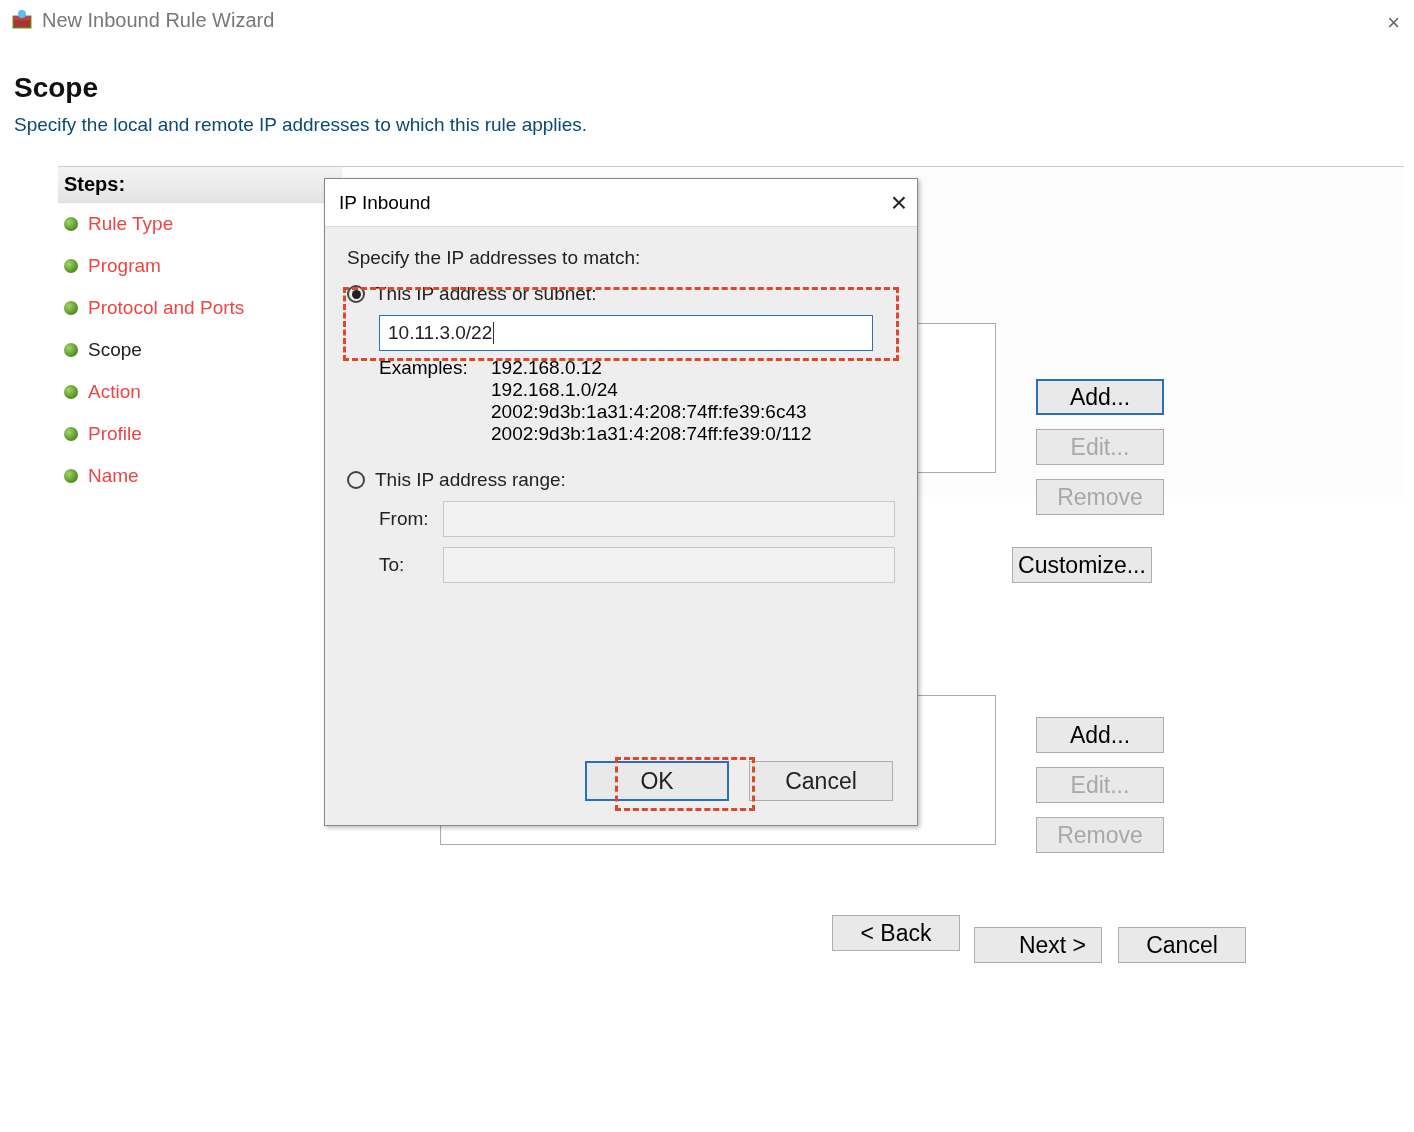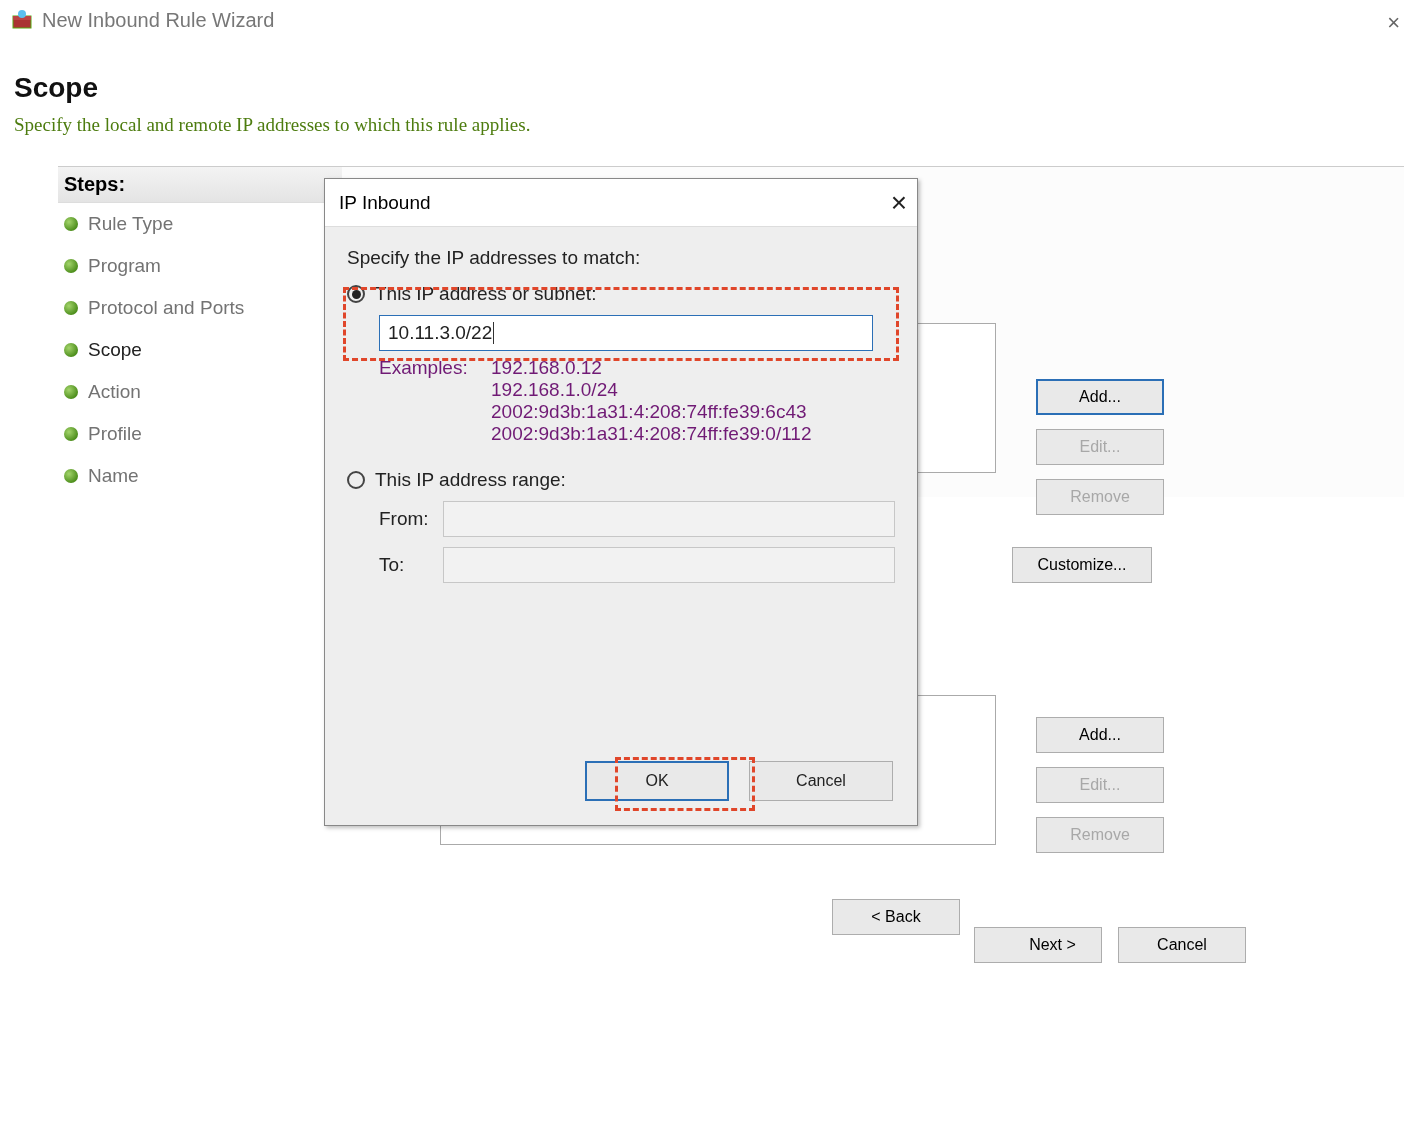--- a/index.html
+++ b/index.html
@@ -3,44 +3,44 @@
 <meta charset="utf-8">
 <style>
   * { box-sizing: border-box; font-family: "Segoe UI", Tahoma, sans-serif; }
   body { margin:0; padding:0; background:#fff; }
   .window { width:1414px; height:1132px; background:#fff; position:relative; }
   .titlebar { height:40px; display:flex; align-items:center; padding:0 12px; color:#777; font-size:20px; }
   .title-icon { width:20px; height:20px; margin-right:10px; }
   .close-x { position:absolute; right:14px; top:10px; font-size:22px; color:#666; cursor:pointer; }
   .content { padding: 20px 10px 0 10px; }
   h1.page-title { font-size:28px; font-weight:bold; margin:12px 0 8px 4px; color:#111; }
-  .page-sub { font-size:19px; margin:10px 0 30px 4px; color:#4d7c0f;font-family:Liberation Serif, serif; }
+  .page-sub { font-size:19px; margin:10px 0 30px 4px; color:#0c4a6e; }
   .main-area { display:flex;margin-left:48px; }
   .steps-pane { width:284px; }
   .steps-header { font-weight:bold; font-size:20px; padding:6px 6px; background:linear-gradient(#f3f3f3,#e4e4e4); border-top:1px solid #ccc; border-bottom:1px solid #ddd; }
   .step-item { padding:10px 6px; font-size:19px; display:flex; align-items:center; gap:10px; }
-  .step-item.link { color:#737373; cursor:pointer;text-align:right; }
+  .step-item.link { color:#ef4444; cursor:pointer;text-align:right; }
   .step-item.selected { color:#222; }
   .bullet { width:14px; height:14px; border-radius:50%; background:radial-gradient(circle at 35% 35%, #a3d46b, #4e8f1d 70%); flex-shrink:0; }
   .right-pane { flex:1; position:relative; padding-top:8px; background:#fcfcfc; border-top:1px solid #ccc; }
   .list-box { position:absolute; border:1px solid #aaa; background:#fff; }
-  .btn { position:absolute; height:36px; width:128px; background:#e9e9e9; border:1px solid #adadad; font-size:16px; cursor:pointer; display:flex; align-items:center; justify-content:center;text-align:center; }
+  .btn { position:absolute; height:36px; width:128px; background:#e9e9e9; border:1px solid #adadad; font-size:23px; cursor:pointer; display:flex; align-items:center; justify-content:center;text-align:center; }
   .btn.primary { border:2px solid #2b6fb6; background:#e9e9e9; }
   .btn.disabled { color:#a8a8a8; cursor:default; }
   
   .dialog { position:absolute; left:324px; top:178px; width:594px; height:648px; background:#eeeeee; border:1px solid #888; box-shadow:2px 2px 4px rgba(0,0,0,.25); }
   .dialog-tb { height:48px; background:#fff; display:flex; align-items:center; padding:0 14px; font-size:19px; border-bottom:1px solid #ddd; }
   .dialog-close { position:absolute; right:10px; top:8px; font-size:28px; cursor:pointer; color:#222; }
   .dialog-body { padding:20px 22px; font-size:19px; color:#222; }
   .radio-row { display:flex; align-items:center; gap:10px; margin-top:14px; }
   .radio { width:18px; height:18px; border-radius:50%; border:2px solid #444; display:flex; align-items:center; justify-content:center; }
   .radio.checked::after { content:""; width:9px; height:9px; border-radius:50%; background:#222; }
   .ip-input { margin:10px 0 6px 32px; width:494px; height:36px; border:1px solid #2b6fb6; background:#fff; padding:0 8px; font-size:19px; color:#222; display:flex; align-items:center; }
   .caret { border-right:1px solid #333; height:22px; margin-left:1px; }
-  .examples { margin-left:32px; font-size:19px; color:#701a75; display:flex; gap:12px; }
+  .examples { margin-left:32px; font-size:19px; color:#000000; display:flex; gap:12px; }
   .examples .lbl { min-width:100px; }
   .range-row { display:flex; align-items:center; margin:10px 0 0 32px; }
   .range-row .lbl { width:64px; font-size:19px; }
   .range-input { flex:1; height:36px; border:1px solid #c7c7c7; background:#f2f2f2; }
   .dialog-btns { position:absolute; right:24px; bottom:24px; display:flex; gap:20px; }
   .dialog-btns .btn { position:static; width:144px; height:40px; }
   .dialog-btns .btn.ok { border:2px solid #2b6fb6; }
   
   .dashed { position:absolute; border:3px dashed #e0462a; pointer-events:none; }
 </style>
@@ -103,21 +103,21 @@
         <div class="btn primary" style="left:694px; top:212px;">Add...</div>
         <div class="btn disabled" style="left:694px; top:262px;">Edit...</div>
         <div class="btn disabled" style="left:694px; top:312px;">Remove</div>
         <div class="btn" style="left:670px; top:380px; width:140px;">Customize...</div>
 
         <div class="list-box" style="left:98px; top:528px; width:556px; height:150px;"></div>
         <div class="btn" style="left:694px; top:550px;">Add...</div>
         <div class="btn disabled" style="left:694px; top:600px;">Edit...</div>
         <div class="btn disabled" style="left:694px; top:650px;">Remove</div>
 
-        <div class="btn" style="left:490px; top:732px;">&lt; Back</div>
+        <div class="btn" style="left:490px; top:748px;">&lt; Back</div>
         <div class="btn" style="left:632px; top:760px;padding-left:29px;">Next &gt;</div>
         <div class="btn" style="left:776px; top:760px;">Cancel</div>
       </div>
     </div>
   </div>
 
   <div class="dialog">
     <div class="dialog-tb">
       <span>IP Inbound</span>
       <span class="dialog-close">×</span>

